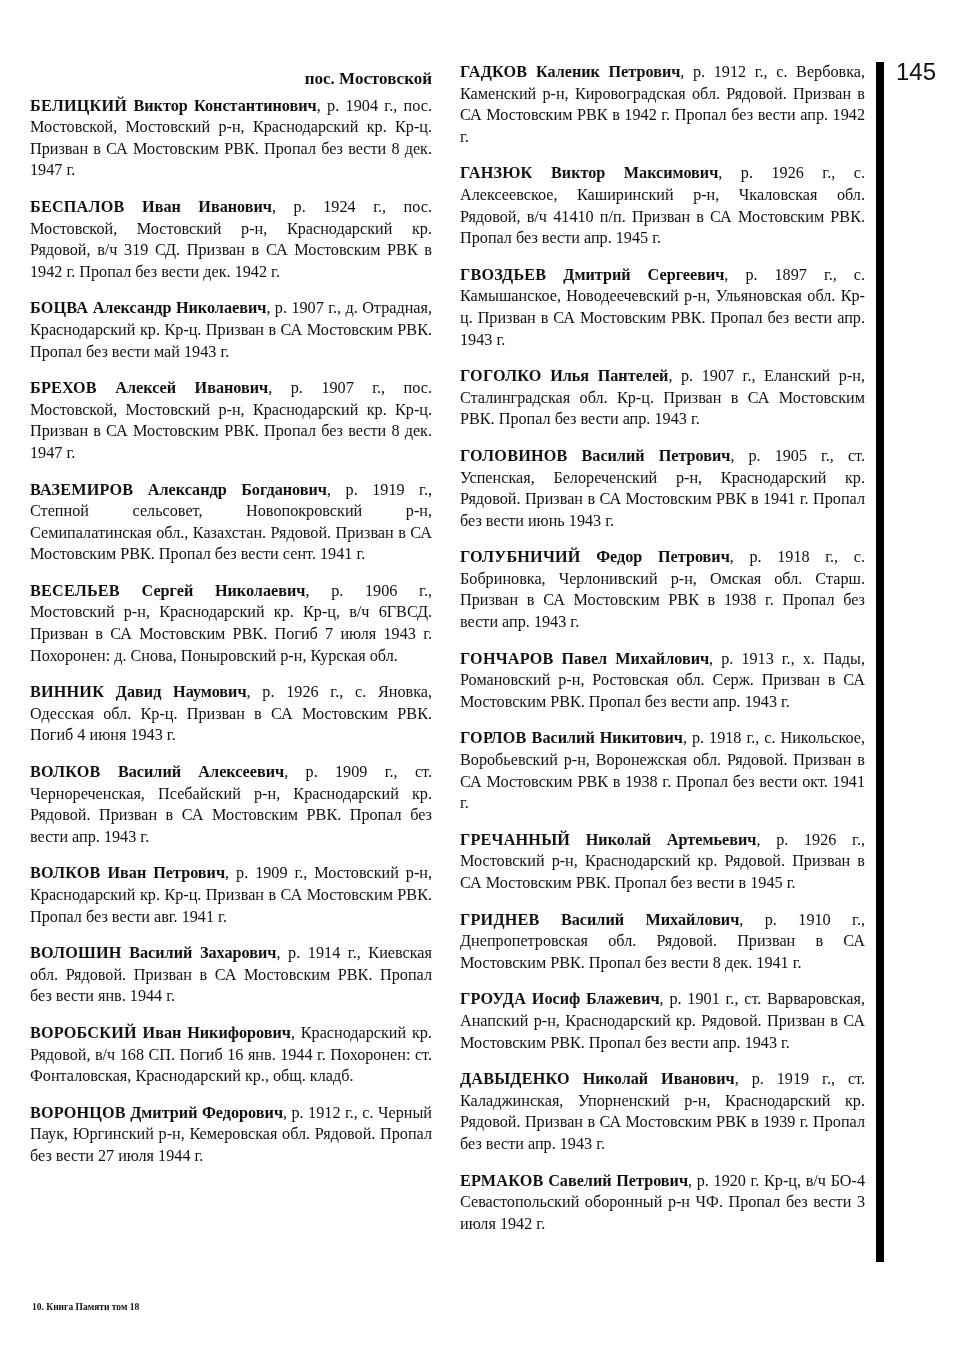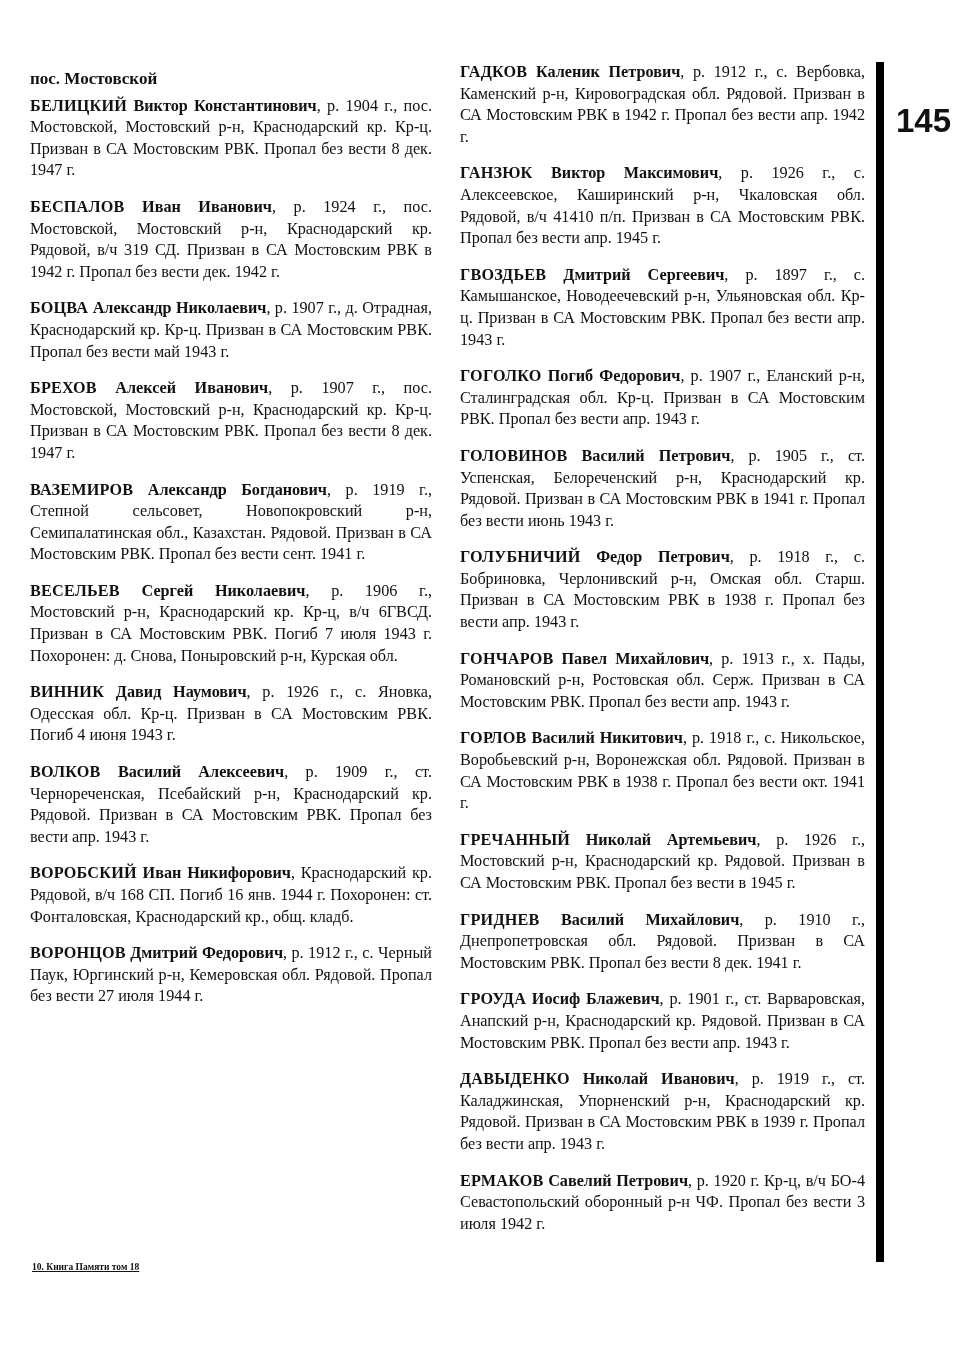--- a/index.html
+++ b/index.html
@@ -1,54 +1,56 @@
 <!DOCTYPE html>
 <html><head>
 <meta charset="utf-8">
 <style>
   html, body { margin: 0; padding: 0; background: #ffffff; }
   body { width: 976px; height: 1347px; position: relative; overflow: hidden;
          font-family: "Liberation Serif", serif; color: #111; }
   .col { position: absolute; top: 62px; font-size: 16.2px; line-height: 21.6px; text-align: justify; }
   .col-left { left: 30px; width: 402px; }
   .col-right { left: 460px; width: 405px; }
-  .section-title { text-align: left; font-weight: bold; font-size: 17px; margin: 6px 0 6px 0; }
+  .section-title { text-align: right; font-weight: bold; font-size: 17px; margin: 6px 0 6px 0; }
   .entry { margin: 0 0 15px 0; hyphens: manual; }
   .surname { font-weight: bold; letter-spacing: 0.2px; }
   .given { font-weight: bold; }
   .rule { position: absolute; left: 876px; top: 62px; width: 8px; height: 1200px; background: #000; }
   .page-number { position: absolute; left: 896px; top: 58px; font-family: "Liberation Sans", sans-serif;
-                 font-weight: bold; font-size: 33px; margin-top: 44px; }
-  .footer { position: absolute; left: 32px; top: 1262px; font-size: 9.5px; font-weight: bold; text-decoration: underline; }
+                 font-weight: normal; font-size: 24px; }
+  .footer { position: absolute; left: 32px; top: 1302px; font-size: 9.5px; font-weight: bold; }
 </style>
 </head>
 <body>
 
 <div class="col col-left">
   <div class="section-title">пос. Мостовской</div>
   <div id="left-entries">
       <div class="entry"><span class="surname">БЕЛИЦКИЙ</span> <span class="given">Виктор Константинович</span><span>, р. 1904 г., пос. Мостовской, Мостовский р-н, Краснодарский кр. Кр-ц. Призван в СА Мостовским РВК. Пропал без вести 8 дек. 1947 г.</span></div>
       <div class="entry"><span class="surname">БЕСПАЛОВ</span> <span class="given">Иван Иванович</span><span>, р. 1924 г., пос. Мостовской, Мостовский р-н, Краснодарский кр. Рядовой, в/ч 319 СД. Призван в СА Мостовским РВК в 1942 г. Пропал без вести дек. 1942 г.</span></div>
       <div class="entry"><span class="surname">БОЦВА</span> <span class="given">Александр Николаевич</span><span>, р. 1907 г., д. Отрадная, Краснодарский кр. Кр-ц. Призван в СА Мостовским РВК. Пропал без вести май 1943 г.</span></div>
       <div class="entry"><span class="surname">БРЕХОВ</span> <span class="given">Алексей Иванович</span><span>, р. 1907 г., пос. Мостовской, Мостовский р-н, Краснодарский кр. Кр-ц. Призван в СА Мостовским РВК. Пропал без вести 8 дек. 1947 г.</span></div>
       <div class="entry"><span class="surname">ВАЗЕМИРОВ</span> <span class="given">Александр Богданович</span><span>, р. 1919 г., Степной сельсовет, Новопокровский р-н, Семипалатинская обл., Казахстан. Рядовой. Призван в СА Мостовским РВК. Пропал без вести сент. 1941 г.</span></div>
       <div class="entry"><span class="surname">ВЕСЕЛЬЕВ</span> <span class="given">Сергей Николаевич</span><span>, р. 1906 г., Мостовский р-н, Краснодарский кр. Кр-ц, в/ч 6ГВСД. Призван в СА Мостовским РВК. Погиб 7 июля 1943 г. Похоронен: д. Снова, Поныровский р-н, Курская обл.</span></div>
       <div class="entry"><span class="surname">ВИННИК</span> <span class="given">Давид Наумович</span><span>, р. 1926 г., с. Яновка, Одесская обл. Кр-ц. Призван в СА Мостовским РВК. Погиб 4 июня 1943 г.</span></div>
       <div class="entry"><span class="surname">ВОЛКОВ</span> <span class="given">Василий Алексеевич</span><span>, р. 1909 г., ст. Чернореченская, Псебайский р-н, Краснодарский кр. Рядовой. Призван в СА Мостовским РВК. Пропал без вести апр. 1943 г.</span></div>
+      <div class="entry"><span class="surname">ВОЛКОВ</span> <span class="given">Иван Петрович</span><span>, р. 1909 г., Мостовский р-н, Краснодарский кр. Кр-ц. Призван в СА Мостовским РВК. Пропал без вести авг. 1941 г.</span></div>
+      <div class="entry"><span class="surname">ВОЛОШИН</span> <span class="given">Василий Захарович</span><span>, р. 1914 г., Киевская обл. Рядовой. Призван в СА Мостовским РВК. Пропал без вести янв. 1944 г.</span></div>
       <div class="entry"><span class="surname">ВОРОБСКИЙ</span> <span class="given">Иван Никифорович</span><span>, Краснодарский кр. Рядовой, в/ч 168 СП. Погиб 16 янв. 1944 г. Похоронен: ст. Фонталовская, Краснодарский кр., общ. кладб.</span></div>
       <div class="entry"><span class="surname">ВОРОНЦОВ</span> <span class="given">Дмитрий Федорович</span><span>, р. 1912 г., с. Черный Паук, Юргинский р-н, Кемеровская обл. Рядовой. Пропал без вести 27 июля 1944 г.</span></div>
     </div>
 </div>
 
 <div class="col col-right">
   <div id="right-entries">
       <div class="entry"><span class="surname">ГАДКОВ</span> <span class="given">Каленик Петрович</span><span>, р. 1912 г., с. Вербовка, Каменский р-н, Кировоградская обл. Рядовой. Призван в СА Мостовским РВК в 1942 г. Пропал без вести апр. 1942 г.</span></div>
       <div class="entry"><span class="surname">ГАНЗЮК</span> <span class="given">Виктор Максимович</span><span>, р. 1926 г., с. Алексеевское, Каширинский р-н, Чкаловская обл. Рядовой, в/ч 41410 п/п. Призван в СА Мостовским РВК. Пропал без вести апр. 1945 г.</span></div>
       <div class="entry"><span class="surname">ГВОЗДЬЕВ</span> <span class="given">Дмитрий Сергеевич</span><span>, р. 1897 г., с. Камышанское, Новодеечевский р-н, Ульяновская обл. Кр-ц. Призван в СА Мостовским РВК. Пропал без вести апр. 1943 г.</span></div>
-      <div class="entry"><span class="surname">ГОГОЛКО</span> <span class="given">Погиб Федорович</span><span>, р. 1907 г., Еланский р-н, Сталинградская обл. Кр-ц. Призван в СА Мостовским РВК. Пропал без вести апр. 1943 г.</span></div>
+      <div class="entry"><span class="surname">ГОГОЛКО</span> <span class="given">Илья Пантелей</span><span>, р. 1907 г., Еланский р-н, Сталинградская обл. Кр-ц. Призван в СА Мостовским РВК. Пропал без вести апр. 1943 г.</span></div>
       <div class="entry"><span class="surname">ГОЛОВИНОВ</span> <span class="given">Василий Петрович</span><span>, р. 1905 г., ст. Успенская, Белореченский р-н, Краснодарский кр. Рядовой. Призван в СА Мостовским РВК в 1941 г. Пропал без вести июнь 1943 г.</span></div>
       <div class="entry"><span class="surname">ГОЛУБНИЧИЙ</span> <span class="given">Федор Петрович</span><span>, р. 1918 г., с. Бобриновка, Черлонивский р-н, Омская обл. Старш. Призван в СА Мостовским РВК в 1938 г. Пропал без вести апр. 1943 г.</span></div>
       <div class="entry"><span class="surname">ГОНЧАРОВ</span> <span class="given">Павел Михайлович</span><span>, р. 1913 г., х. Пады, Романовский р-н, Ростовская обл. Серж. Призван в СА Мостовским РВК. Пропал без вести апр. 1943 г.</span></div>
       <div class="entry"><span class="surname">ГОРЛОВ</span> <span class="given">Василий Никитович</span><span>, р. 1918 г., с. Никольское, Воробьевский р-н, Воронежская обл. Рядовой. Призван в СА Мостовским РВК в 1938 г. Пропал без вести окт. 1941 г.</span></div>
       <div class="entry"><span class="surname">ГРЕЧАННЫЙ</span> <span class="given">Николай Артемьевич</span><span>, р. 1926 г., Мостовский р-н, Краснодарский кр. Рядовой. Призван в СА Мостовским РВК. Пропал без вести в 1945 г.</span></div>
       <div class="entry"><span class="surname">ГРИДНЕВ</span> <span class="given">Василий Михайлович</span><span>, р. 1910 г., Днепропетровская обл. Рядовой. Призван в СА Мостовским РВК. Пропал без вести 8 дек. 1941 г.</span></div>
       <div class="entry"><span class="surname">ГРОУДА</span> <span class="given">Иосиф Блажевич</span><span>, р. 1901 г., ст. Варваровская, Анапский р-н, Краснодарский кр. Рядовой. Призван в СА Мостовским РВК. Пропал без вести апр. 1943 г.</span></div>
       <div class="entry"><span class="surname">ДАВЫДЕНКО</span> <span class="given">Николай Иванович</span><span>, р. 1919 г., ст. Каладжинская, Упорненский р-н, Краснодарский кр. Рядовой. Призван в СА Мостовским РВК в 1939 г. Пропал без вести апр. 1943 г.</span></div>
       <div class="entry"><span class="surname">ЕРМАКОВ</span> <span class="given">Савелий Петрович</span><span>, р. 1920 г. Кр-ц, в/ч БО-4 Севастопольский оборонный р-н ЧФ. Пропал без вести 3 июля 1942 г.</span></div>
     </div>

